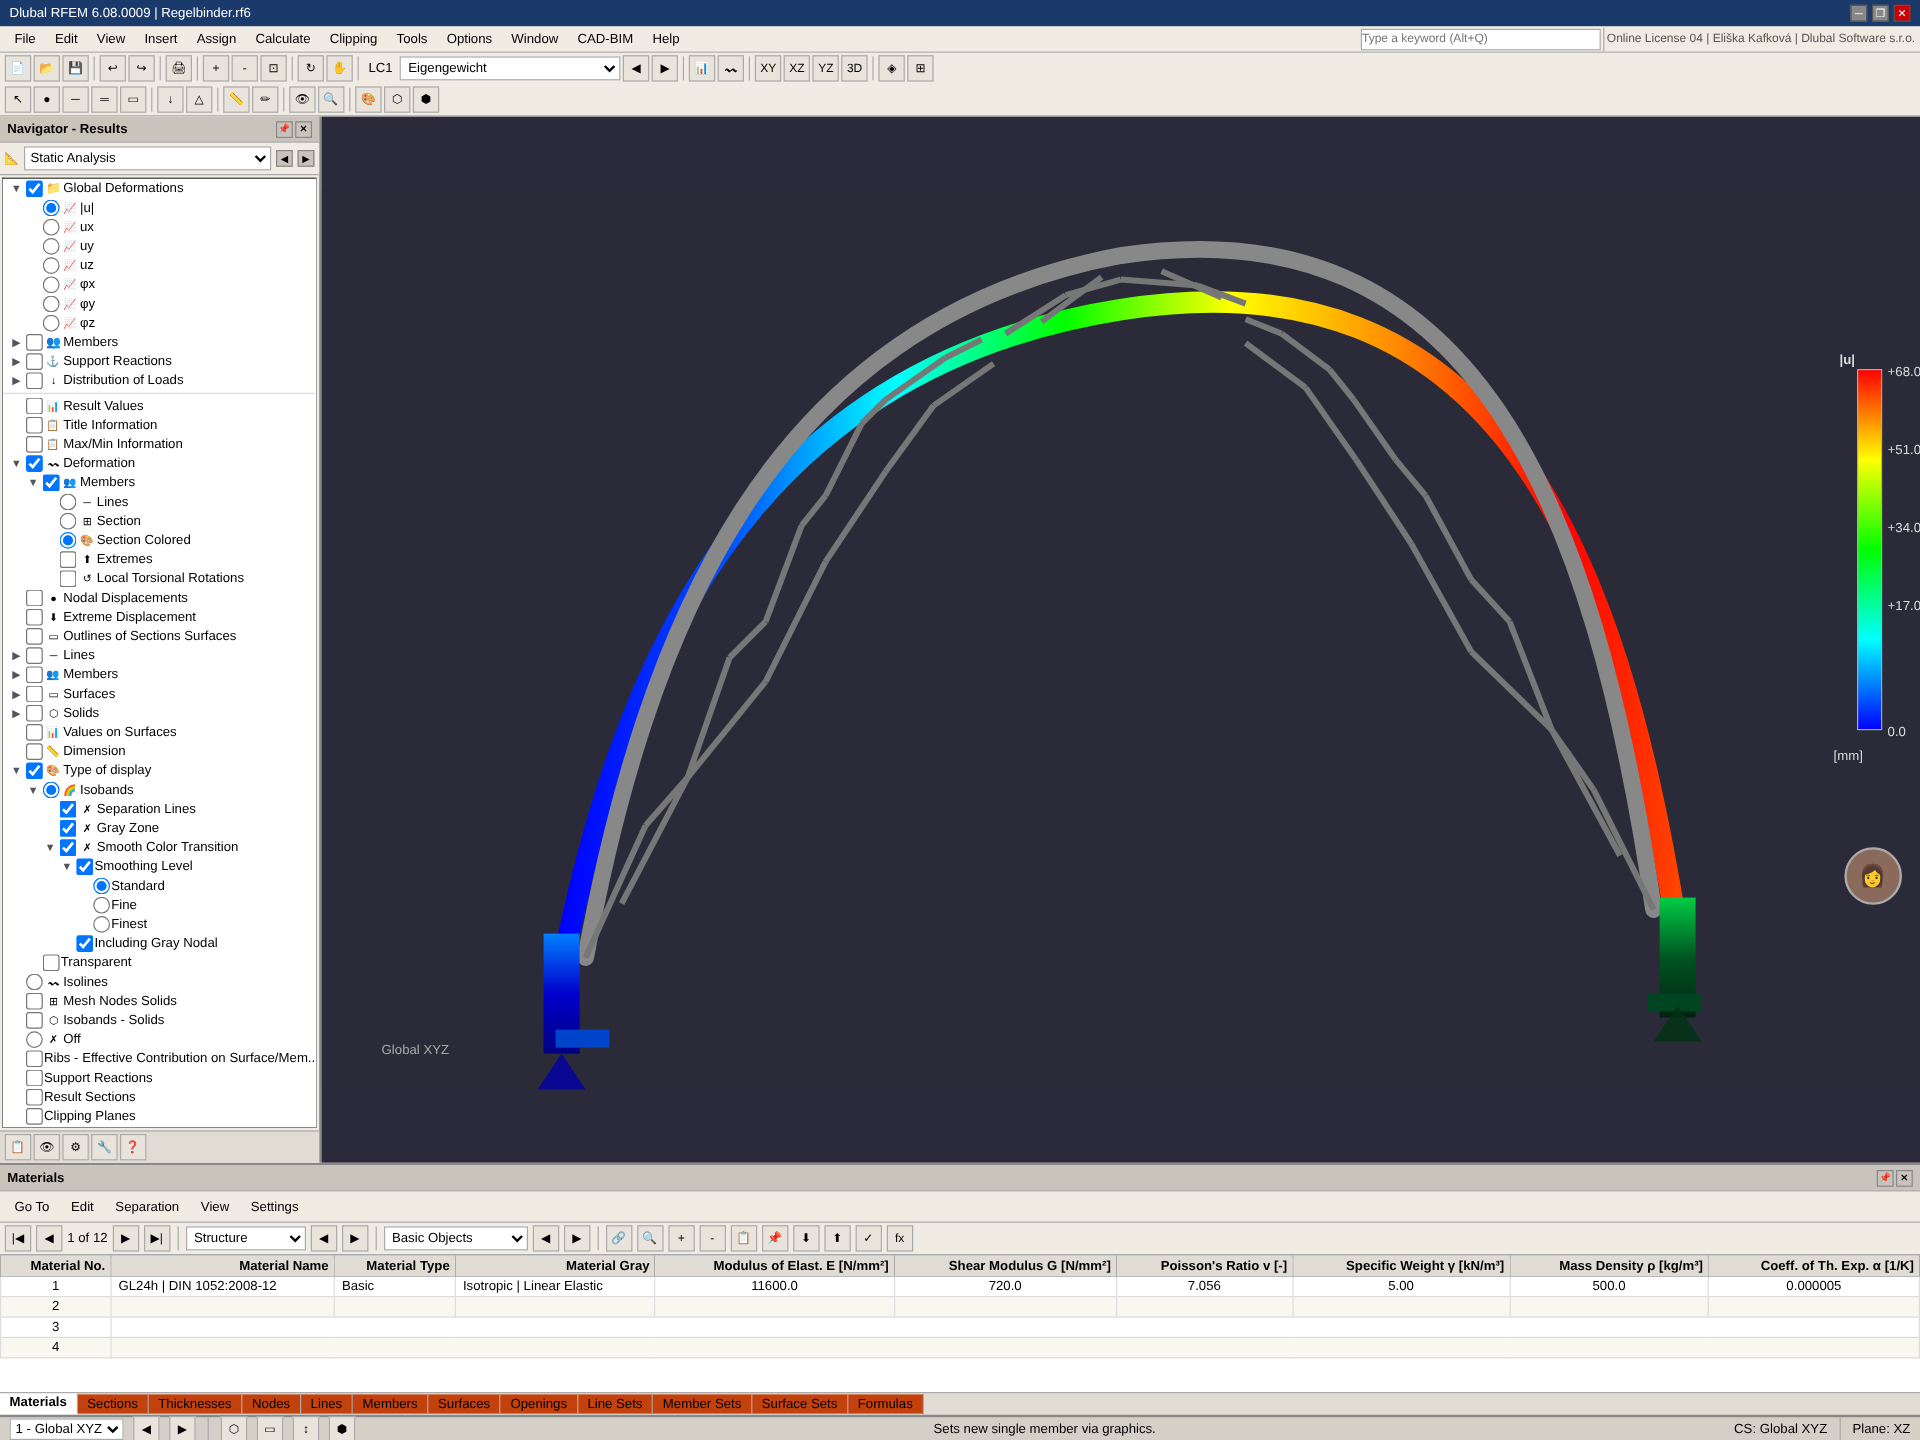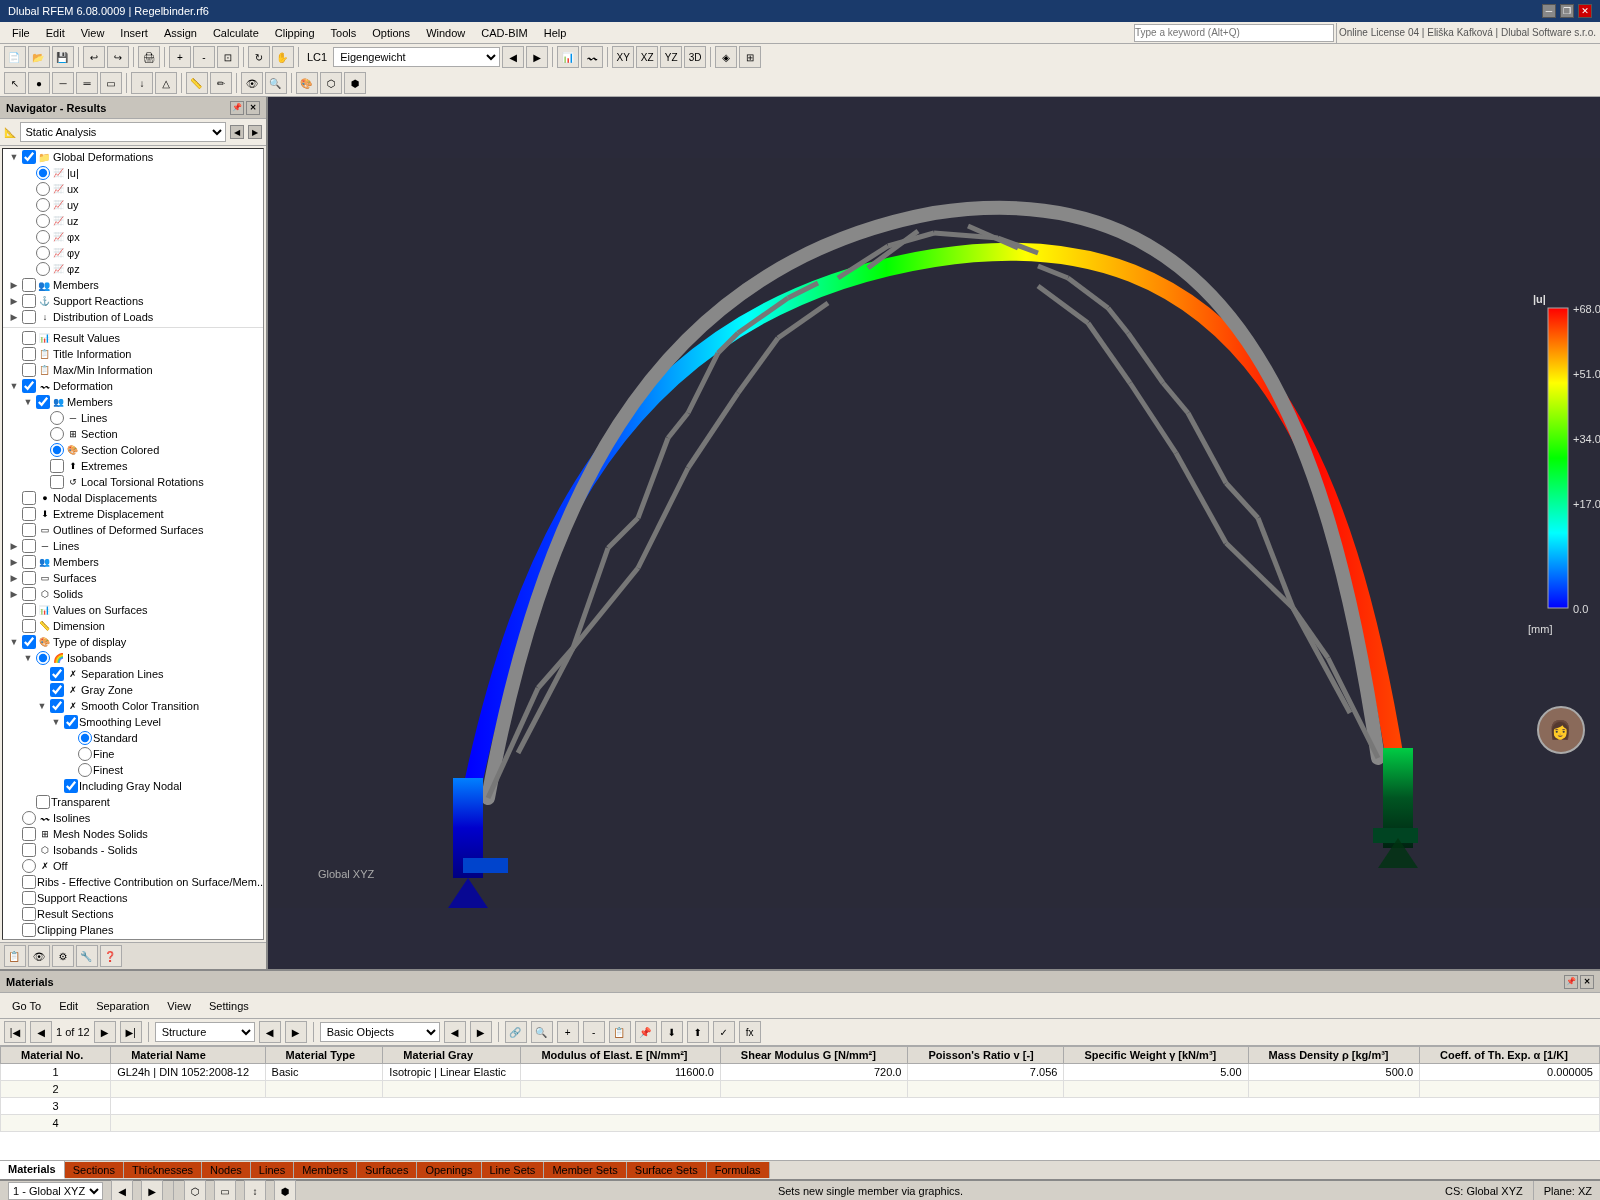--- a/index.html
+++ b/index.html
@@ -135,32 +135,32 @@
       flex-wrap: wrap; min-height: 26px;
     }
     .bottom-combos { display: flex; align-items: center; gap: 4px; padding: 2px 4px; border-bottom: 1px solid #aaa; }
     .bottom-combo { height: 20px; font-size: 11px; border: 1px solid #aaa; padding: 0 2px; background: white; }
 
     .table-area { flex: 1; overflow: auto; background: white; }
     table { border-collapse: collapse; width: 100%; font-size: 11px; }
     th {
       background: #e0dcd4;
       border: 1px solid #aaa;
-      padding: 2px 20px;
-      text-align: left;
+      padding: 2px 4px;
+      text-align: right;
       font-weight: bold;
       position: sticky; top: 0;
     }
     td {
       border: 1px solid #ddd;
       padding: 2px 6px;
       text-align: left;
     }
     tr:nth-child(even) td { background: #f8f8f0; }
-    td.num { text-align: right; }
+    td.num { text-align: center; }
     td.center { text-align: center; }
 
     
     .tab-bar {
       display: flex; align-items: center; gap: 0;
       background: #e0dcd4;
       border-top: 1px solid #aaa;
       overflow-x: auto;
     }
     .tab {
@@ -256,21 +256,21 @@
     <div class="tb-btn">🖨</div>
     <div class="tb-separator"></div>
     <div class="tb-btn">+</div>
     <div class="tb-btn">-</div>
     <div class="tb-btn">⊡</div>
     <div class="tb-separator"></div>
     <div class="tb-btn">↻</div>
     <div class="tb-btn">✋</div>
     <div class="tb-separator"></div>
     <span class="tb-label">LC1</span>
-    <select class="tb-combo" style="width:167px;">
+    <select class="tb-combo" style="width:184px;">
       <option>Eigengewicht</option>
     </select>
     <div class="tb-btn">◀</div>
     <div class="tb-btn">▶</div>
     <div class="tb-separator"></div>
     <div class="tb-btn">📊</div>
     <div class="tb-btn">〰</div>
     <div class="tb-separator"></div>
     <div class="tb-btn">XY</div>
     <div class="tb-btn">XZ</div>
@@ -466,21 +466,21 @@
         <div class="tree-item indent1">
           <span class="tree-expand" style="width:14px;"></span>
           <input type="checkbox" class="tree-checkbox" style="">
           <span class="tree-icon">⬇</span>
           <span class="tree-label">Extreme Displacement</span>
         </div>
         <div class="tree-item indent1">
           <span class="tree-expand" style="width:14px;"></span>
           <input type="checkbox" class="tree-checkbox" style="">
           <span class="tree-icon">▭</span>
-          <span class="tree-label">Outlines of Deformed Surfaces</span>
+          <span class="tree-label">Outlines of Sections Surfaces</span>
         </div>
 
         <div class="tree-item indent1">
           <span class="tree-expand">▶</span>
           <input type="checkbox" class="tree-checkbox" style="">
           <span class="tree-icon">─</span>
           <span class="tree-label">Lines</span>
         </div>
         <div class="tree-item indent1">
           <span class="tree-expand">▶</span>

